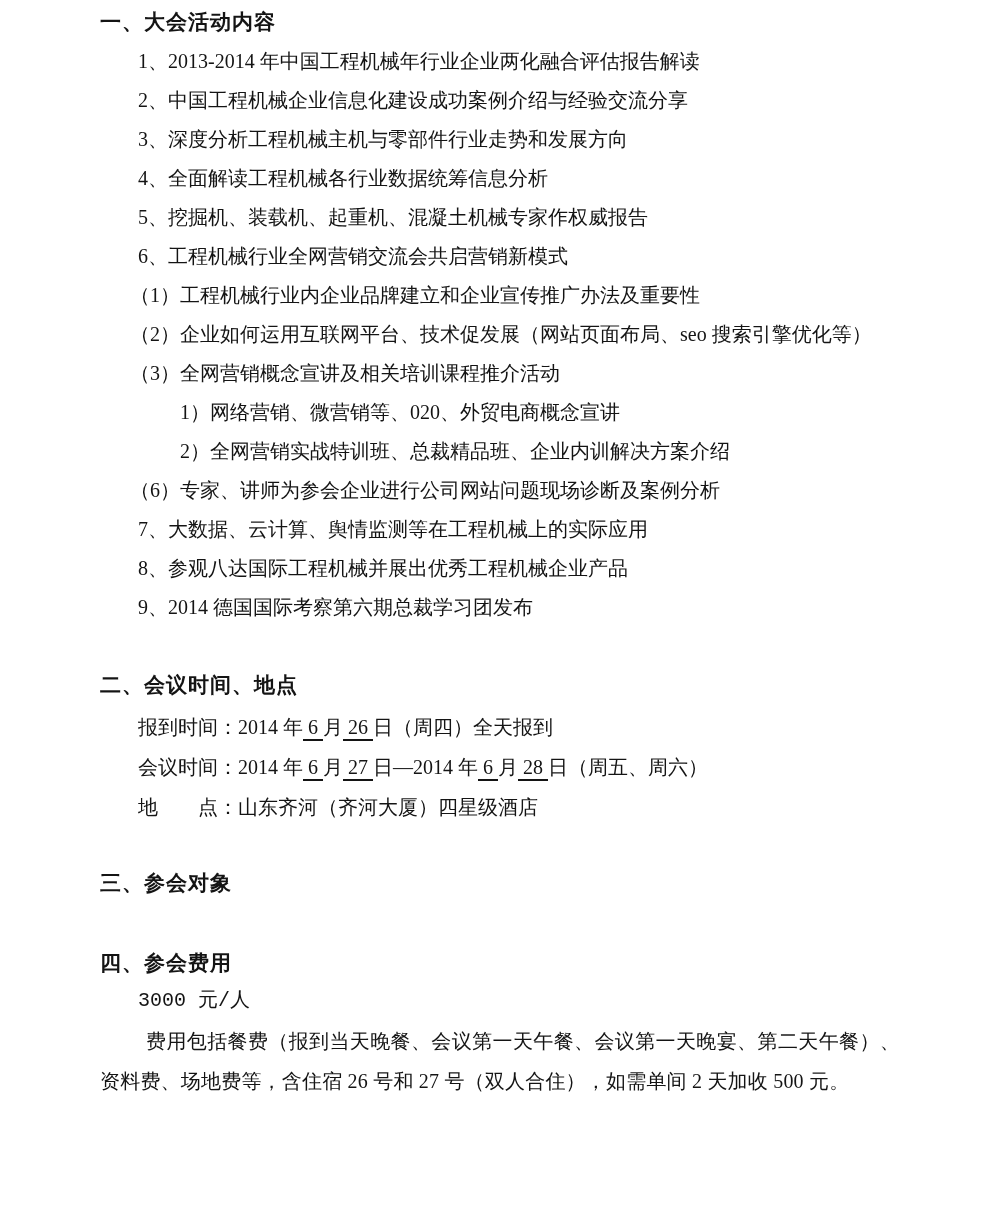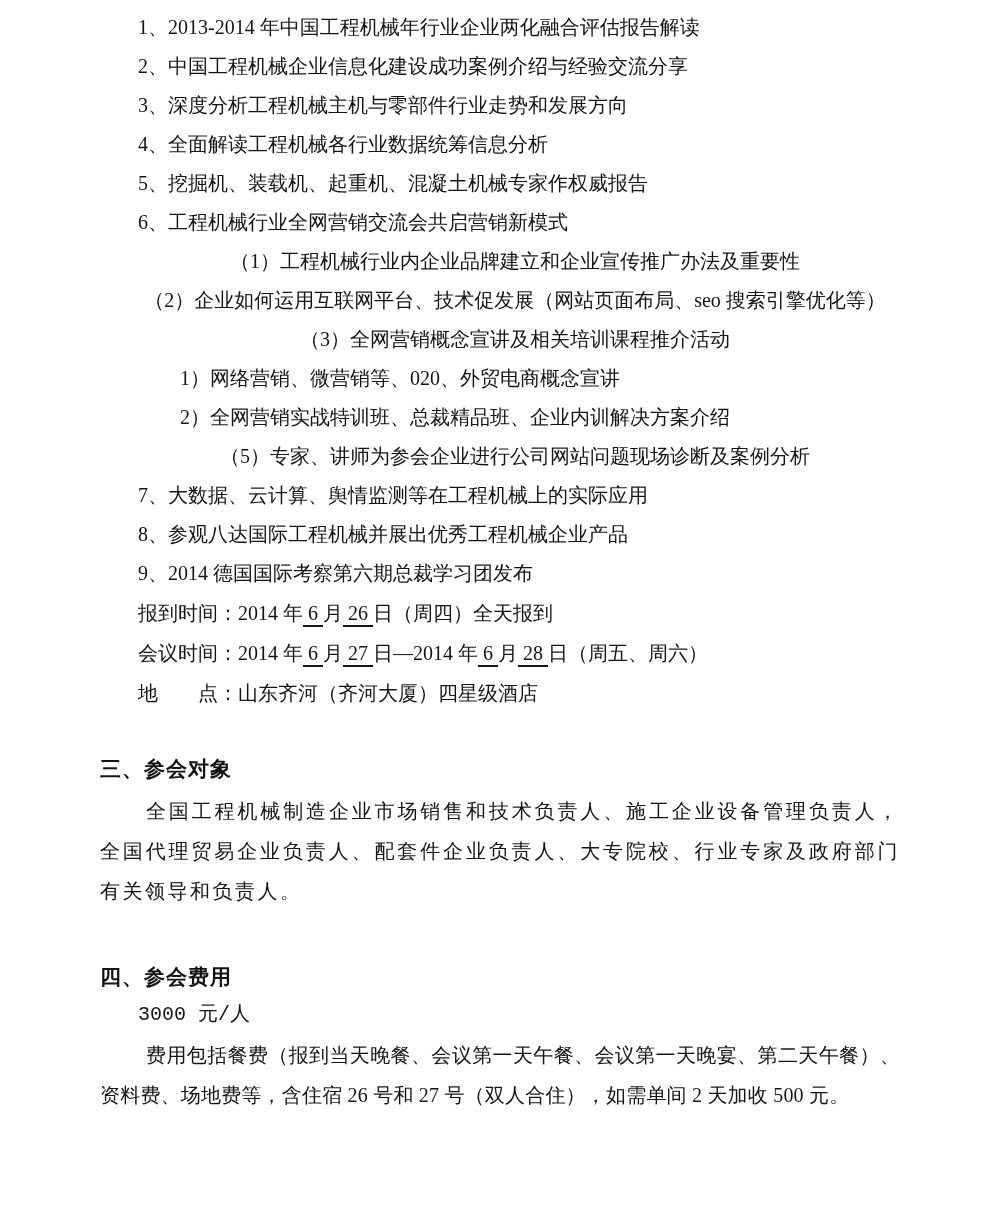--- a/index.html
+++ b/index.html
@@ -31,21 +31,21 @@
     margin: 0 0 6px 0;
   }
   .hd.mt2 { margin-top: 44px; margin-bottom: 8px; }
   .hd.mt3 { margin-top: 42px; margin-bottom: 8px; }
   .hd.mt4 { margin-top: 52px; margin-bottom: 4px; }
   .list .item {
     line-height: 39px;
     white-space: nowrap;
   }
   .item.lv1 { padding-left: 38px; }
-  .item.lv2 { padding-left: 30px; text-align: center; }
+  .item.lv2 { padding-left: 30px; }
   .item.lv3 { padding-left: 80px; }
   .s2 .line {
     line-height: 40px;
     padding-left: 38px;
     white-space: nowrap;
   }
   .seg { white-space: pre; }
   .seg.u {
     border-bottom: 2px solid #141414;
     padding-bottom: 1px;
@@ -62,44 +62,45 @@
     line-height: 40px;
     padding-left: 38px;
     font-family: Liberation Mono, monospace;
   }
 </style>
 </head>
 <body>
 
 <div class="page">
 
+  <h2 class="hd">一、大会活动内容</h2>
   <div class="list" id="s1-items">
       <div class="item lv1">1、2013-2014 年中国工程机械年行业企业两化融合评估报告解读</div>
       <div class="item lv1">2、中国工程机械企业信息化建设成功案例介绍与经验交流分享</div>
       <div class="item lv1">3、深度分析工程机械主机与零部件行业走势和发展方向</div>
       <div class="item lv1">4、全面解读工程机械各行业数据统筹信息分析</div>
       <div class="item lv1">5、挖掘机、装载机、起重机、混凝土机械专家作权威报告</div>
       <div class="item lv1">6、工程机械行业全网营销交流会共启营销新模式</div>
       <div class="item lv2">（1）工程机械行业内企业品牌建立和企业宣传推广办法及重要性</div>
       <div class="item lv2">（2）企业如何运用互联网平台、技术促发展（网站页面布局、seo 搜索引擎优化等）</div>
       <div class="item lv2">（3）全网营销概念宣讲及相关培训课程推介活动</div>
       <div class="item lv3">1）网络营销、微营销等、020、外贸电商概念宣讲</div>
       <div class="item lv3">2）全网营销实战特训班、总裁精品班、企业内训解决方案介绍</div>
-      <div class="item lv2">（5）专家、讲师为参会企业进行公司网站问题现场诊断及案例分析</div>
+      <div class="item lv2">（6）专家、讲师为参会企业进行公司网站问题现场诊断及案例分析</div>
       <div class="item lv1">7、大数据、云计算、舆情监测等在工程机械上的实际应用</div>
       <div class="item lv1">8、参观八达国际工程机械并展出优秀工程机械企业产品</div>
       <div class="item lv1">9、2014 德国国际考察第六期总裁学习团发布</div>
     </div>
 
+  <h2 class="hd mt2">二、会议时间、地点</h2>
   <div class="s2" id="s2-lines">
       <div class="line"><span class="seg">报到时间：2014 年</span><span class="seg u"> 6 </span><span class="seg">月</span><span class="seg u"> 26 </span><span class="seg">日（周四）全天报到</span></div>
       <div class="line"><span class="seg">会议时间：2014 年</span><span class="seg u"> 6 </span><span class="seg">月</span><span class="seg u"> 27 </span><span class="seg">日—2014 年</span><span class="seg u"> 6 </span><span class="seg">月</span><span class="seg u"> 28 </span><span class="seg">日（周五、周六）</span></div>
       <div class="line"><span class="seg">地　　点：山东齐河（齐河大厦）四星级酒店</span></div>
     </div>
 
   <h2 class="hd mt3">三、参会对象</h2>
-  <p class="para wide">全国工程机械制造企业市场销售和技术负责人、施工企业设备管理负责人，全国代理贸易企业负责人、配套件企业负责人、大专院校、行业专家及政府部门有关领导和负责人。</p>
 
   <h2 class="hd mt4">四、参会费用</h2>
   <div class="indent-line">3000 元/人</div>
   <p class="para tight">费用包括餐费（报到当天晚餐、会议第一天午餐、会议第一天晚宴、第二天午餐）、资料费、场地费等，含住宿 26 号和 27 号（双人合住），如需单间 2 天加收 500 元。</p>
 
 </div>
 
 </body></html>

